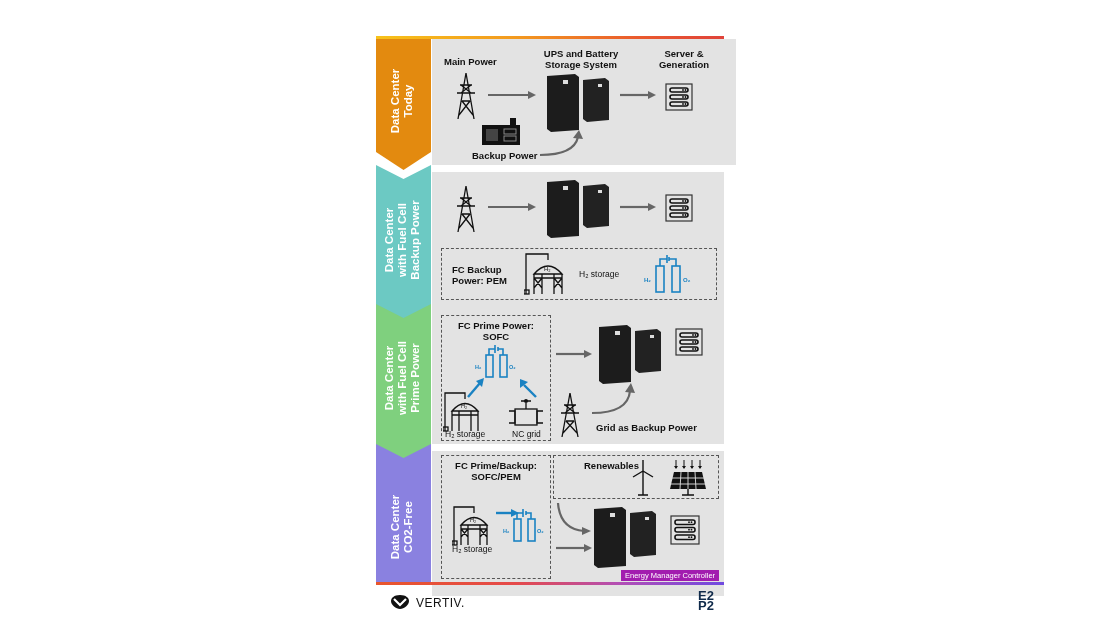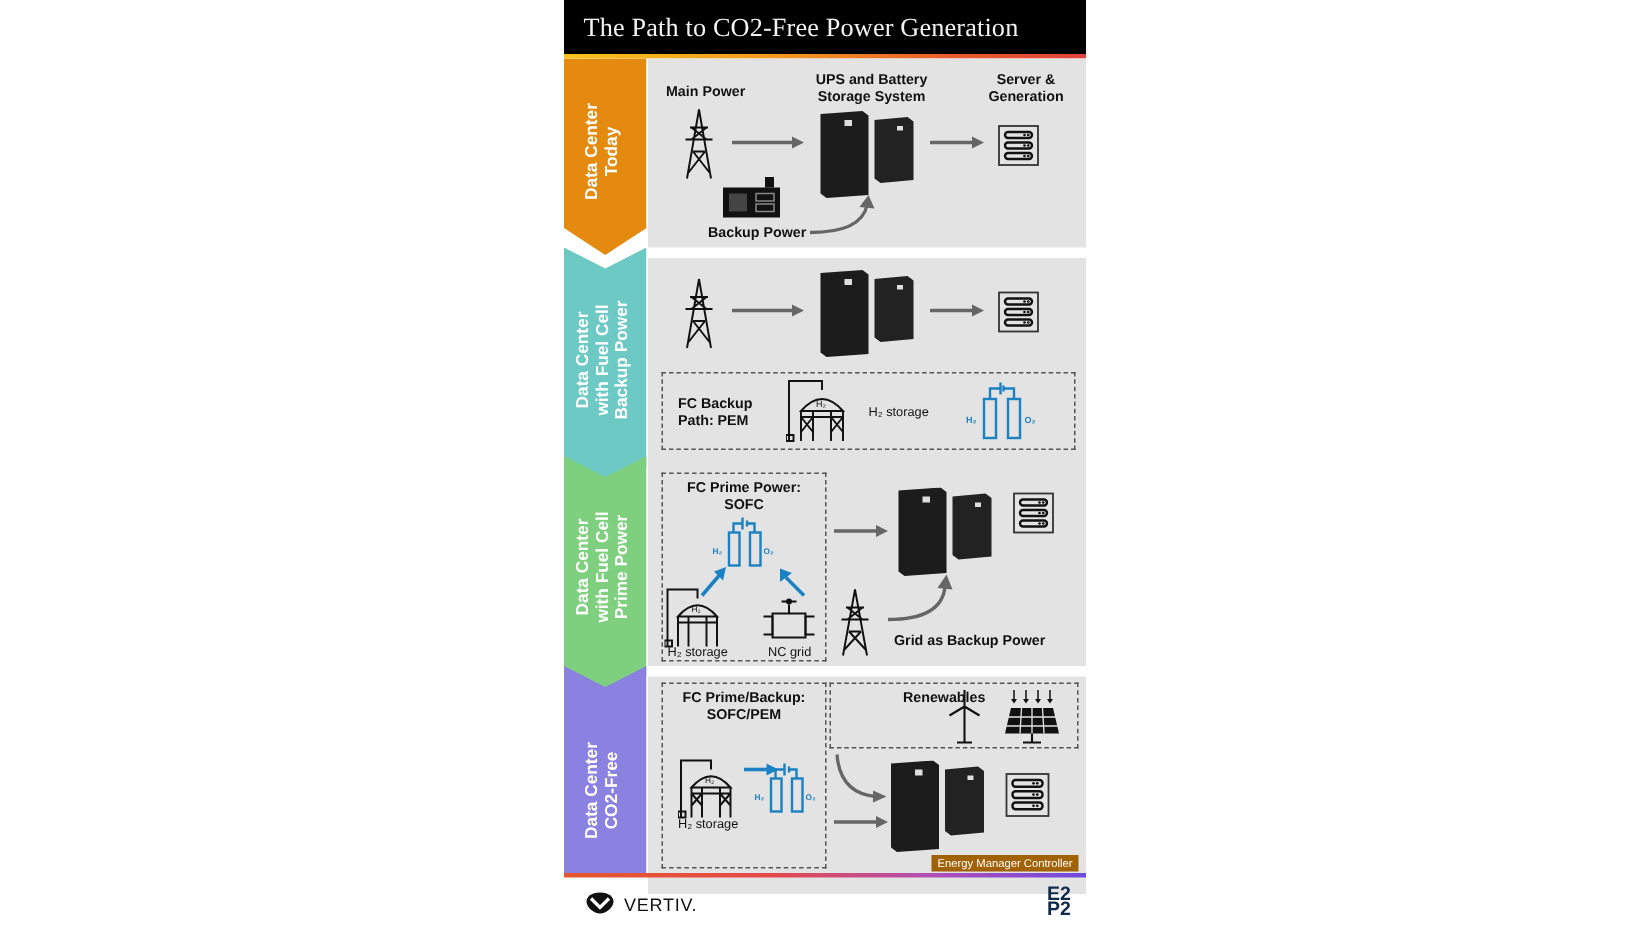--- a/index.html
+++ b/index.html
@@ -13,41 +13,38 @@
   .tab svg { position:absolute; left:0; top:0; }
   .vtext { position:absolute; transform:rotate(-90deg); transform-origin:center center; color:#fff; font-weight:bold; font-size:11.5px; line-height:13px; text-align:center; white-space:nowrap; }
   .lab { position:absolute; font-weight:bold; font-size:9.5px; color:#111; text-align:center; line-height:11px; white-space:nowrap; }
   .small { position:absolute; font-size:8.5px; color:#111; white-space:nowrap; }
   .dash { position:absolute; border:1.2px dashed #555; box-sizing:border-box; }
   .ico { position:absolute; }
   .bottombar { position:absolute; left:0; top:582px; width:348px; height:3px; background:linear-gradient(90deg,#e8562c 0%,#e54a4a 40%,#b24fb5 70%,#6f4ae0 100%); }
   .footer-logo { position:absolute; left:14px; top:594px; }
   .vertiv-text { position:absolute; left:40px; top:596px; font-weight:normal; font-size:12px; letter-spacing:0.5px; color:#111; }
   .e2p2 { position:absolute; left:322px; top:591px; font-weight:bold; font-size:13px; line-height:10px; color:#0f2a4a; text-align:center; }
-  .emc { position:absolute; background:#a16207; color:#fff; font-size:7.5px; padding:1px 4px; white-space:nowrap; }
+  .emc { position:absolute; background:#a21caf; color:#fff; font-size:7.5px; padding:1px 4px; white-space:nowrap; }
 </style>
 </head>
 <body>
 
 <div class="poster">
-  <div class="header">
-    <div class="title">The Path to CO2-Free Power Generation</div>
-  </div>
   <div class="topbar"></div>
 
   <div class="tab" style="top:39px;height:140px;">
     <svg width="55" height="140">
         <polygon points="0,0 55,0 55,113 27.5,131 0,113" fill="#e38a0f"></polygon>
       </svg>
   </div>
   <div class="vtext" style="left:-16px;top:86px;width:88px;height:30px;">
     <div>Data Center</div>
     <div>Today</div>
   </div>
-  <div class="panel" style="top:39px;height:126px;">
+  <div class="panel" style="top:39px;height:126px;padding-left:12px;">
     <div class="lab" style="left:12px;top:17px;">Main Power</div>
     <div class="lab" style="left:104px;top:9px;width:90px;">
       <div>UPS and Battery</div>
       <div>Storage System</div>
     </div>
     <div class="lab" style="left:222px;top:9px;width:60px;">
       <div>Server &amp;</div>
       <div>Generation</div>
     </div>
 
@@ -145,21 +142,21 @@
           <circle cx="20.5" cy="7" r="0.9"></circle>
           <circle cx="18" cy="14" r="0.9"></circle>
           <circle cx="20.5" cy="14" r="0.9"></circle>
           <circle cx="18" cy="21" r="0.9"></circle>
           <circle cx="20.5" cy="21" r="0.9"></circle>
         </g>
     </svg>
     <div class="dash" style="left:9px;top:76px;width:276px;height:52px;"></div>
     <div class="lab" style="left:20px;top:92px;text-align:left;">
       <div>FC Backup</div>
-      <div>Path: PEM</div>
+      <div>Power: PEM</div>
     </div>
     <svg class="ico" style="left:92px;top:80px;" width="48" height="44">
       <g stroke="#111" stroke-width="1.3" fill="none">
           <path d="M2,42 L2,2 L24,2 L24,8"></path>
           <rect x="0" y="38" width="5" height="4"></rect>
           <path d="M10,22 Q24,6 38,22 Z"></path>
           <path d="M10,22 L10,42 M38,22 L38,42 M18,22 L18,42 M30,22 L30,42 M10,26 L38,26 M10,26 L18,36 M18,26 L10,36 M30,26 L38,36 M38,26 L30,36"></path>
         </g>
       <text x="20" y="19" font-size="6" font-family="Liberation Sans, sans-serif" fill="#111">H₂</text>
     </svg>
@@ -295,21 +292,21 @@
       <g stroke="#1a82c2" stroke-width="1.6" fill="none">
           <rect x="14" y="12" width="7" height="22"></rect>
           <rect x="28" y="12" width="7" height="22"></rect>
           <path d="M17,12 L17,6 L23,6 M26,6 L31,6 L31,12 M23,2 L23,10 M26,4 L26,8"></path>
         </g>
       <text x="3" y="26" font-size="5.5" font-family="Liberation Sans, sans-serif" fill="#1a82c2" font-weight="bold">H₂</text>
       <text x="37" y="26" font-size="5.5" font-family="Liberation Sans, sans-serif" fill="#1a82c2" font-weight="bold">O₂</text>
     </svg>
     <div class="small" style="left:20px;top:93px;">H₂ storage</div>
     <div class="dash" style="left:121px;top:4px;width:166px;height:44px;"></div>
-    <div class="lab" style="left:142px;top:9px;padding-left:28px;">Renewables</div>
+    <div class="lab" style="left:124px;top:9px;padding-left:28px;">Renewables</div>
     <svg class="ico" style="left:198px;top:8px;" width="26" height="38">
       <g stroke="#111" stroke-width="1.4" fill="none">
           <path d="M13,12 L13,36 M13,12 L13,1 M13,12 L3,18 M13,12 L23,18 M8,36 L18,36"></path>
         </g>
     </svg>
     <svg class="ico" style="left:236px;top:8px;" width="40" height="38">
       <g stroke="#111" stroke-width="1" fill="none">
           <path d="M8,1 L8,9 M16,1 L16,9 M24,1 L24,9 M32,1 L32,9"></path>
         </g>
       <g fill="#111">

